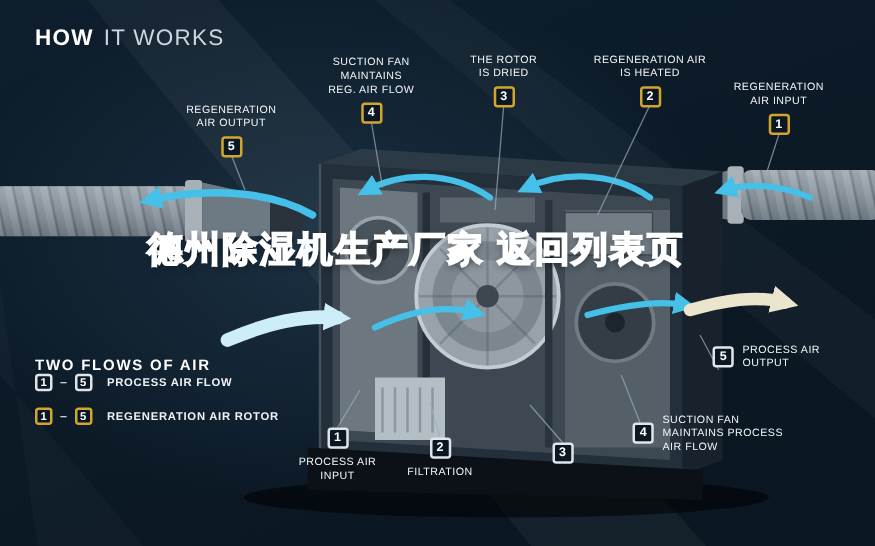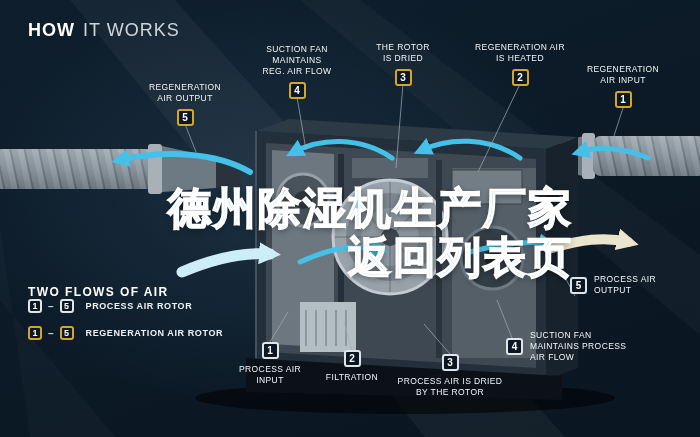--- a/index.html
+++ b/index.html
@@ -32,21 +32,21 @@
   .badge.sm{ width:14px; height:14px; min-width:14px; font-size:9px; }
 
   .legend{ position:absolute; left:28px; top:285px; z-index:5; }
   .legend-heading{ font-size:12px; font-weight:700; letter-spacing:1.4px; color:#ffffff; }
   .legend-row{ display:flex; align-items:center; gap:6px; margin-bottom:13px; }
   .legend-dash{ color:#cfd6da; font-size:10px; font-weight:700; }
   .legend-label{ font-size:9px; font-weight:700; letter-spacing:.6px; color:#eef2f4; margin-left:6px; }
 
   .watermark{
     position:absolute; left:118px; top:184px; width:455px; z-index:6;
-    text-align:right; font-size:43px; font-weight:700; line-height:1.15; letter-spacing:2px;
+    text-align:left; font-size:28px; font-weight:700; line-height:1.15; letter-spacing:2px;
     color:#8ecbe9; -webkit-text-stroke:1.5px #ffffff;
     text-shadow:0 2px 6px rgba(0,0,0,.45);
     cursor:pointer;
   }
   svg.scene{ position:absolute; left:0; top:0; z-index:1; }
 </style>
 </head>
 <body>
 
 <div class="stage">
@@ -198,42 +198,40 @@
     <div class="badge proc">1</div>
     <div class="label">PROCESS AIR
 INPUT</div>
   </div>
   <div class="callout col" style="left:314px;top:350px;width:76px">
     <div class="badge proc">2</div>
     <div class="label">FILTRATION</div>
   </div>
   <div class="callout col" style="left:382px;top:354px;width:136px">
     <div class="badge proc">3</div>
-    <div class="label">PROCESS AIR IS DRIED
-BY THE ROTOR</div>
   </div>
   <div class="callout row" style="left:506px;top:330px">
     <div class="badge proc">4</div>
     <div class="label">SUCTION FAN
 MAINTAINS PROCESS
 AIR FLOW</div>
   </div>
   <div class="callout row" style="left:570px;top:274px">
     <div class="badge proc">5</div>
     <div class="label">PROCESS AIR
 OUTPUT</div>
   </div>
 
   <div class="legend">
     <div class="legend-heading">TWO FLOWS OF AIR</div>
     <div class="legend-row">
       <span class="badge proc sm">1</span>
       <span class="legend-dash">–</span>
       <span class="badge proc sm">5</span>
-      <span class="legend-label">PROCESS AIR ROTOR</span>
+      <span class="legend-label">PROCESS AIR FLOW</span>
     </div>
     <div class="legend-row">
       <span class="badge reg sm">1</span>
       <span class="legend-dash">–</span>
       <span class="badge reg sm">5</span>
       <span class="legend-label">REGENERATION AIR ROTOR</span>
     </div>
   </div>
 
   <div class="watermark">德州除湿机生产厂家 返回列表页</div>

